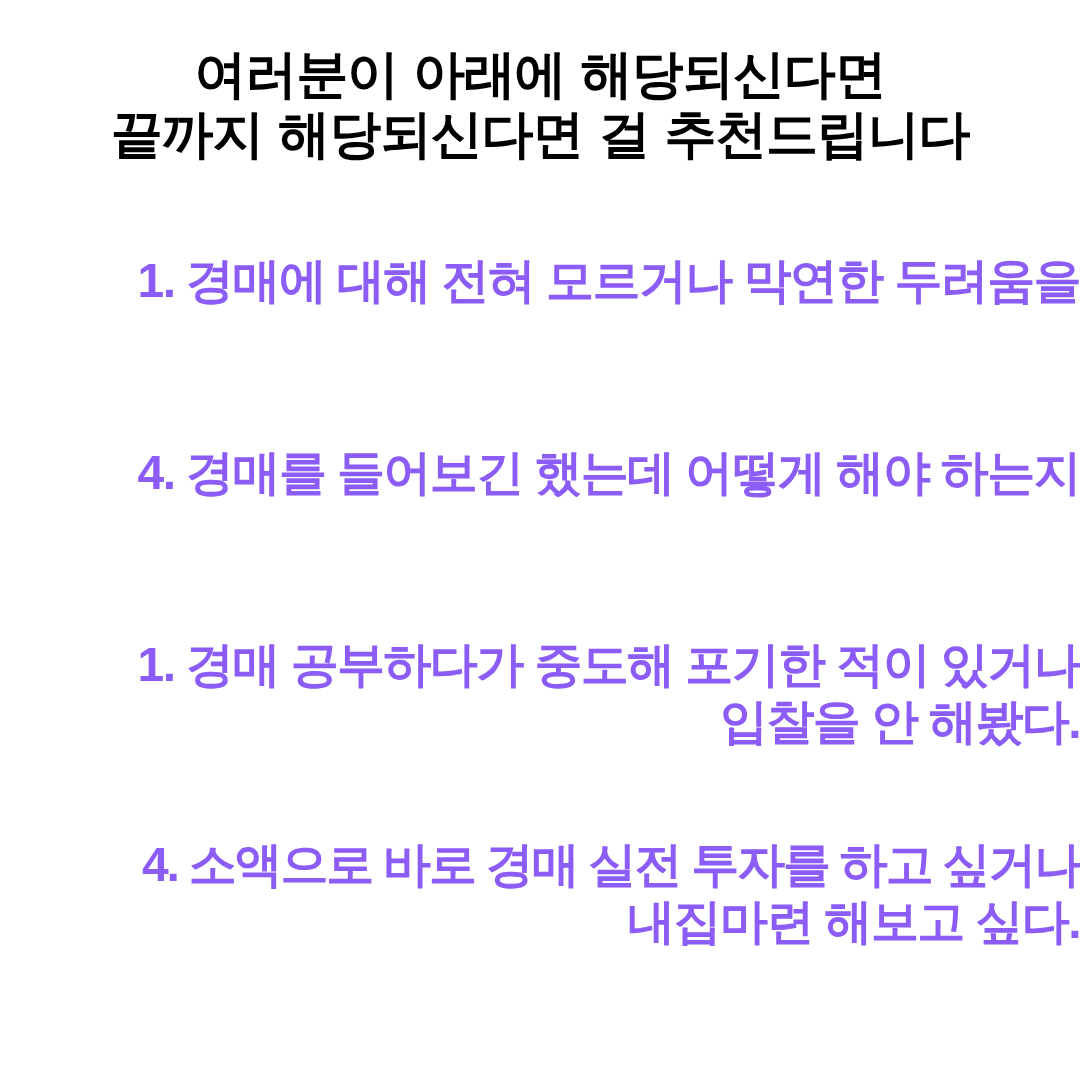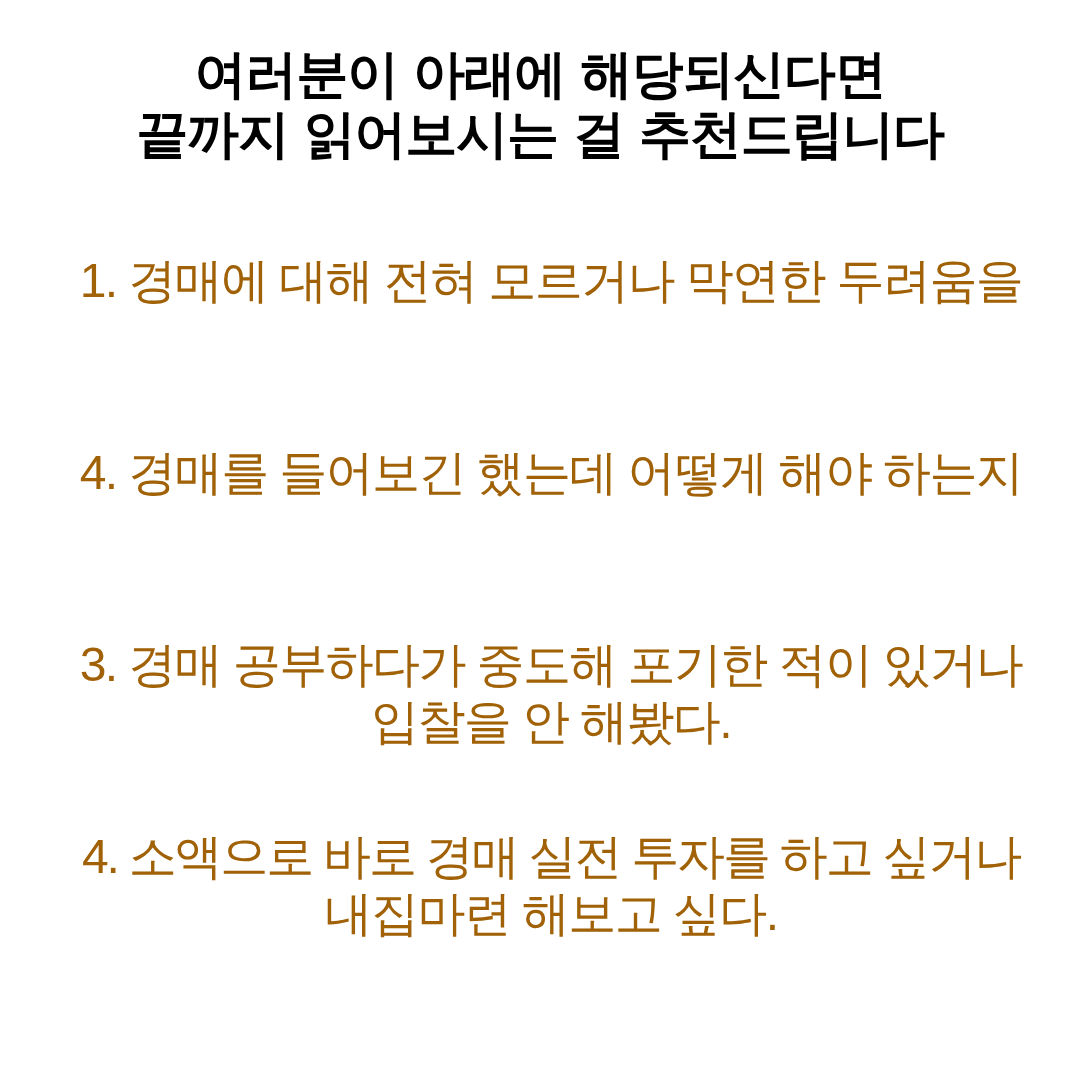--- a/index.html
+++ b/index.html
@@ -44,60 +44,61 @@
   
   .item-list {
     position: absolute;
     top: 252px;
     left: 22px;
     width: 1058px;
   }
 
   .list-item {
     height: 192px;
-    color: #a16207;
-    font-weight: 400;
+    color: #8b5cf6;
+    font-weight: 700;
     font-size: 48px;
     line-height: 57px;
     letter-spacing: -1.6px;
-    text-align: center;
+    text-align: right;
     white-space: nowrap;
   }
   .list-item:last-child {
     height: auto;
+    margin-top: 8px;
   }
   .item-line {
     display: block;
   }
   .item-line.tight {
     letter-spacing: -2.2px;
   }
 </style>
 </head>
 <body>
 
 <div id="poster">
 
   <div class="headline">
     <span class="headline-line">여러분이 아래에 해당되신다면</span>
-    <span class="headline-line">끝까지 읽어보시는 걸 추천드립니다</span>
+    <span class="headline-line">끝까지 해당되신다면 걸 추천드립니다</span>
   </div>
 
   <div class="item-list">
 
     <div class="list-item">
       <span class="item-line">1. 경매에 대해 전혀 모르거나 막연한 두려움을</span>
     </div>
 
     <div class="list-item">
       <span class="item-line">4. 경매를 들어보긴 했는데 어떻게 해야 하는지</span>
     </div>
 
     <div class="list-item">
-      <span class="item-line">3. 경매 공부하다가 중도해 포기한 적이 있거나</span>
+      <span class="item-line">1. 경매 공부하다가 중도해 포기한 적이 있거나</span>
       <span class="item-line">입찰을 안 해봤다.</span>
     </div>
 
     <div class="list-item">
       <span class="item-line tight">4. 소액으로 바로 경매 실전 투자를 하고 싶거나</span>
       <span class="item-line">내집마련 해보고 싶다.</span>
     </div>
 
   </div>
 </div>

